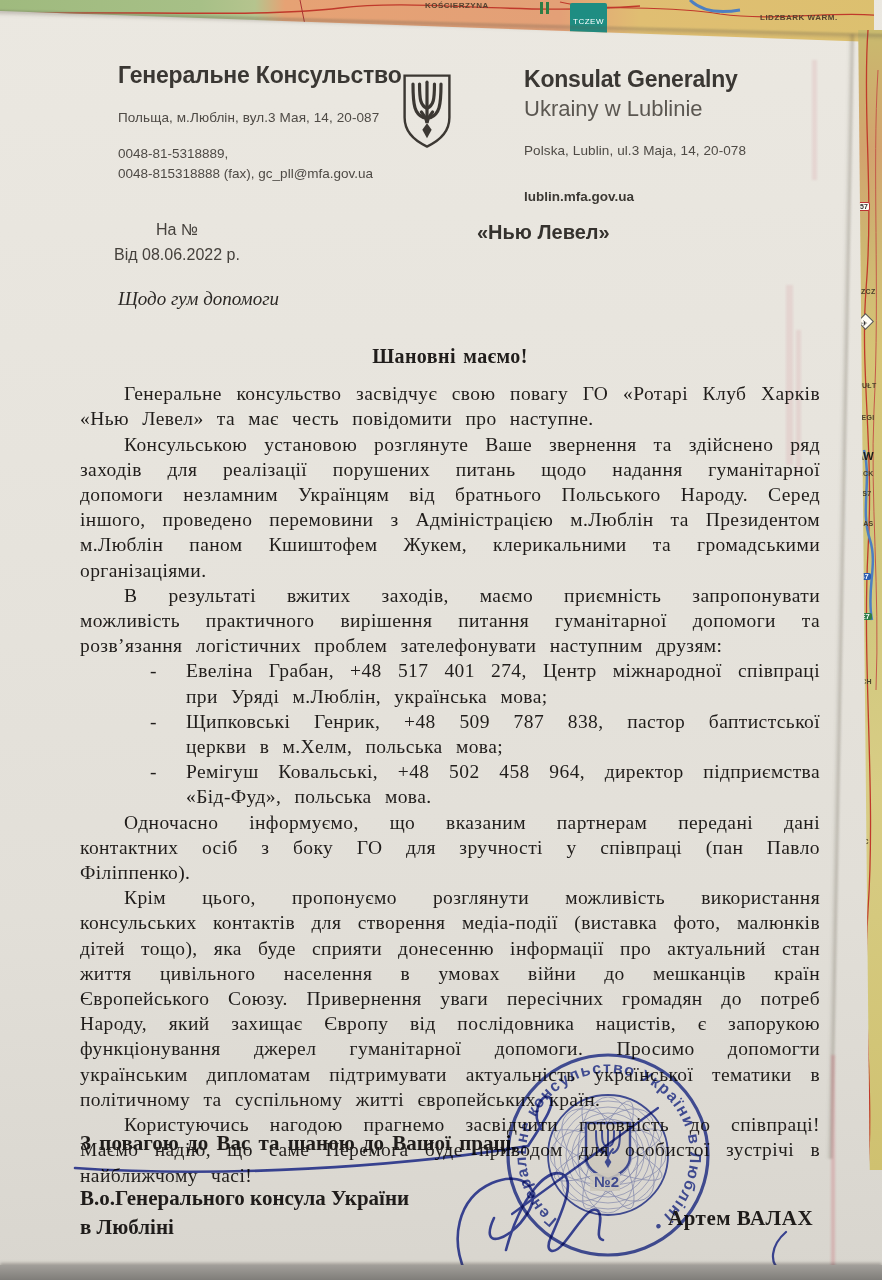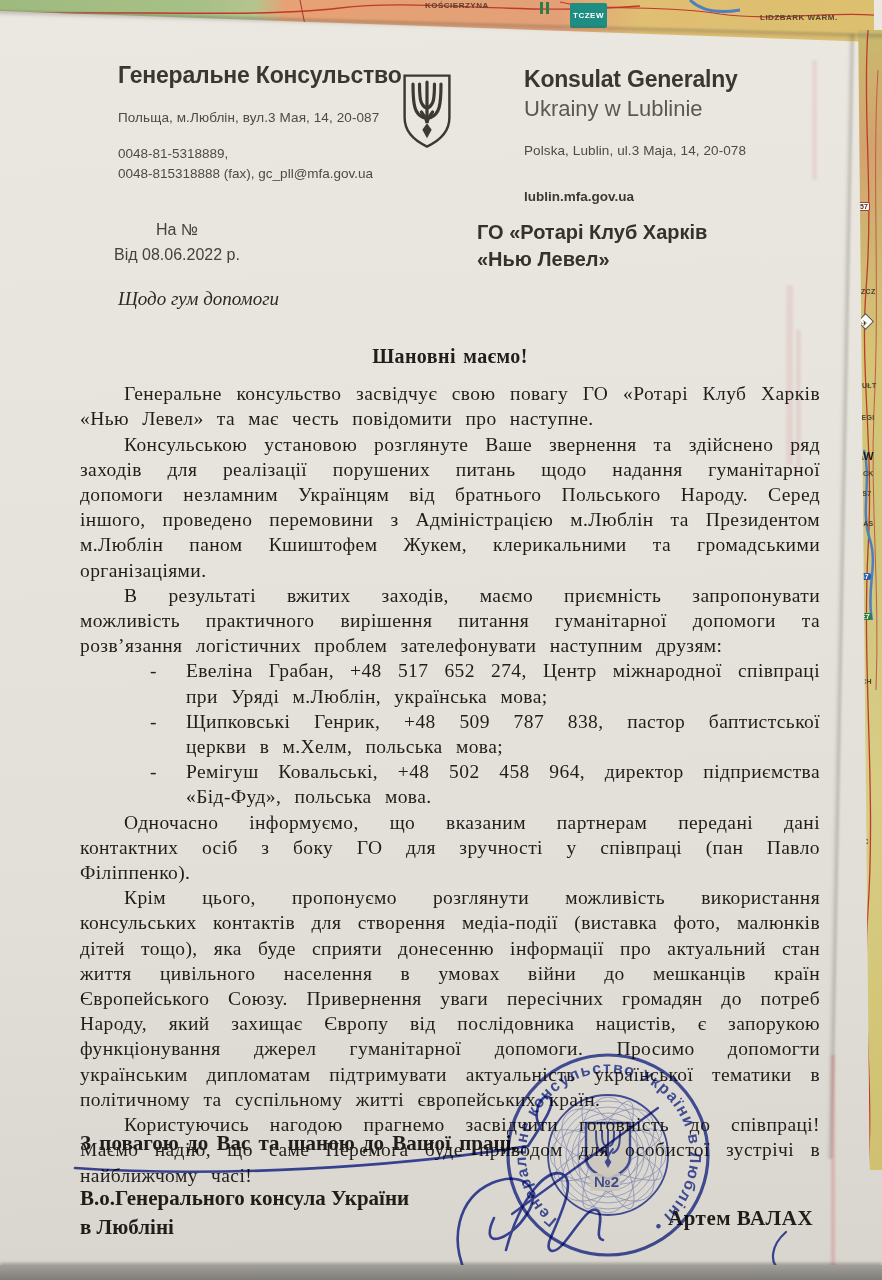--- a/index.html
+++ b/index.html
@@ -5,21 +5,21 @@
   html,body{margin:0;padding:0;background:#555;}
   .photo{position:relative;width:882px;height:1280px;overflow:hidden;
     background:linear-gradient(178deg,#ebe8e1 0%,#e7e4dd 35%,#e2dfd8 70%,#d8d5ce 100%);
     font-family:"Liberation Sans",sans-serif;color:#2f2d2a;}
   
   .map-top{position:absolute;left:0;top:0;width:874px;height:42px;z-index:1;
     background:linear-gradient(90deg,#9fba7e 0px,#a7c087 200px,#b5c48e 255px,#e6a274 285px,#e3a077 560px,#e0be72 640px,#dcc06f 882px);
     clip-path:polygon(0 0,100% 0,100% 100%,0 26%);}
   .map-top svg{position:absolute;left:0;top:0;}
   .map-label{position:absolute;font-size:8px;font-weight:bold;color:#54422f;letter-spacing:.5px;white-space:nowrap;}
-  .badge-teal{position:absolute;font-size:8px;font-weight:bold;color:#fff;background:#1e8d82;padding:8px 3px;border-radius:2px;letter-spacing:.5px;}
+  .badge-teal{position:absolute;font-size:8px;font-weight:normal;color:#fff;background:#1e8d82;padding:14px 3px;border-radius:2px;letter-spacing:.5px;}
   .map-right{position:absolute;top:30px;right:0;width:34px;height:1140px;z-index:1;
     background:linear-gradient(180deg,#c9ba6e 0px,#d2a36e 120px,#cdb571 210px,#d6c476 320px,#cfc67c 520px,#d8cd85 760px,#cfc170 1140px);
     clip-path:polygon(30% 0,100% 0,100% 100%,64% 100%);}
   .map-right svg{position:absolute;left:0;top:0;}
   .strip-label{position:absolute;font-size:7px;font-weight:bold;color:#4a3f2a;letter-spacing:.3px;}
   .strip-label.big{font-size:11px;color:#1d1c1a;letter-spacing:0;}
   .badge-blue{position:absolute;font-size:7px;font-weight:bold;color:#fff;background:#2b5cb0;padding:0 2px;border-radius:2px;}
   .badge-green{position:absolute;font-size:7px;font-weight:bold;color:#fff;background:#2e7d46;padding:0 2px;border-radius:2px;}
   .badge-white{position:absolute;font-size:7px;font-weight:bold;color:#333;background:#fffdf5;border:1px solid #b33;padding:0 1px;border-radius:2px;}
   .edge-top{position:absolute;left:-6px;top:10px;width:900px;height:6px;z-index:2;
@@ -141,35 +141,34 @@
       <div class="lh-addr">Polska, Lublin, ul.3 Maja, 14, 20-078</div>
       <div class="lh-web">lublin.mfa.gov.ua</div>
     </div>
 
     <div class="refs">
       <div>На №</div>
       <div>Від 08.06.2022 р.</div>
     </div>
 
     <div class="recipient">
-      <div>ГО «Ротарі Клуб Харків</div>
       <div>«Нью Левел»</div>
     </div>
 
     <div class="subject">Щодо гум допомоги</div>
 
     <div class="body-block">
       <div class="salutation">Шановні маємо!</div>
       <p>Генеральне консульство засвідчує свою повагу ГО «Ротарі Клуб Харків «Нью Левел» та має честь повідомити про наступне.</p>
       <p>Консульською установою розглянуте Ваше звернення та здійснено ряд заходів для реалізації порушених питань щодо надання гуманітарної допомоги незламним Українцям від братнього Польського Народу. Серед іншого, проведено перемовини з Адміністрацією м.Люблін та Президентом м.Люблін паном Кшиштофем Жукем, клерикальними та громадськими організаціями.</p>
       <p>В результаті вжитих заходів, маємо приємність запропонувати можливість практичного вирішення питання гуманітарної допомоги та розв’язання логістичних проблем зателефонувати наступним друзям:</p>
       <ul>
         <li>
           <span class="dash">-</span>
-          <div class="li-text">Евеліна Грабан, +48 517 652 274, Центр міжнародної співпраці при Уряді м.Люблін, українська мова;</div>
+          <div class="li-text">Евеліна Грабан, +48 517 401 274, Центр міжнародної співпраці при Уряді м.Люблін, українська мова;</div>
         </li>
         <li>
           <span class="dash">-</span>
           <div class="li-text">Щипковські Генрик, +48 509 787 838, пастор баптистської церкви в м.Хелм, польська мова;</div>
         </li>
         <li>
           <span class="dash">-</span>
           <div class="li-text">Ремігуш Ковальські, +48 502 458 964, директор підприємства «Бід-Фуд», польська мова.</div>
         </li>
       </ul>

